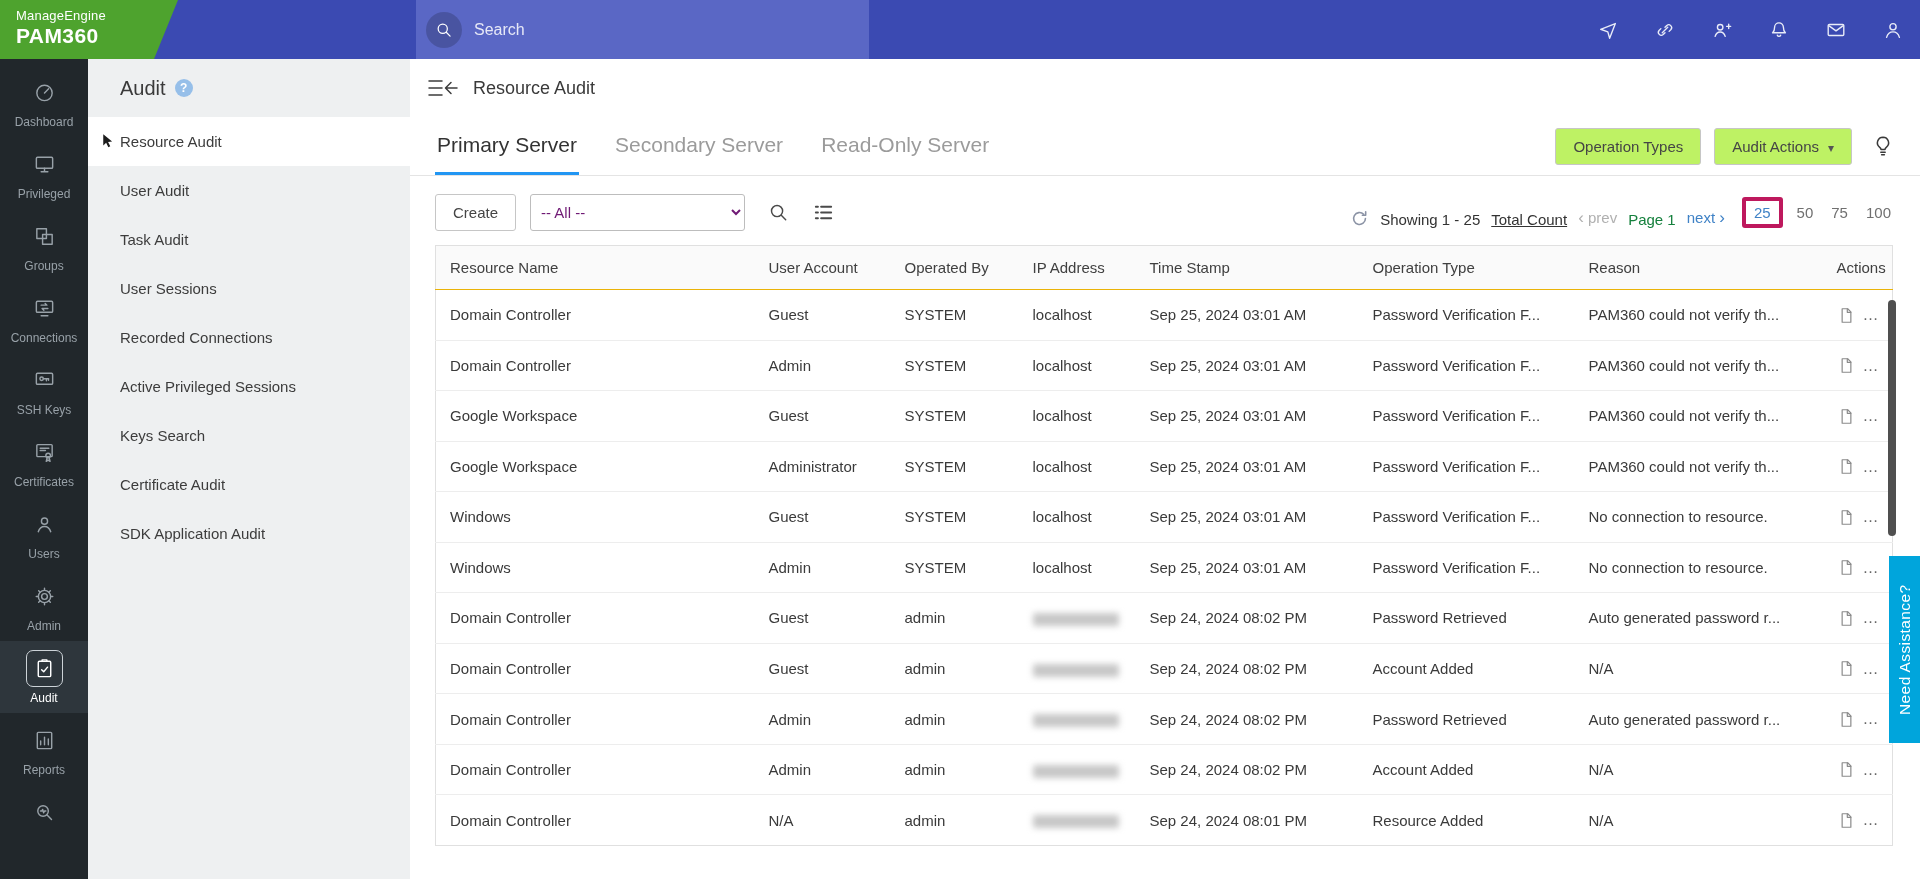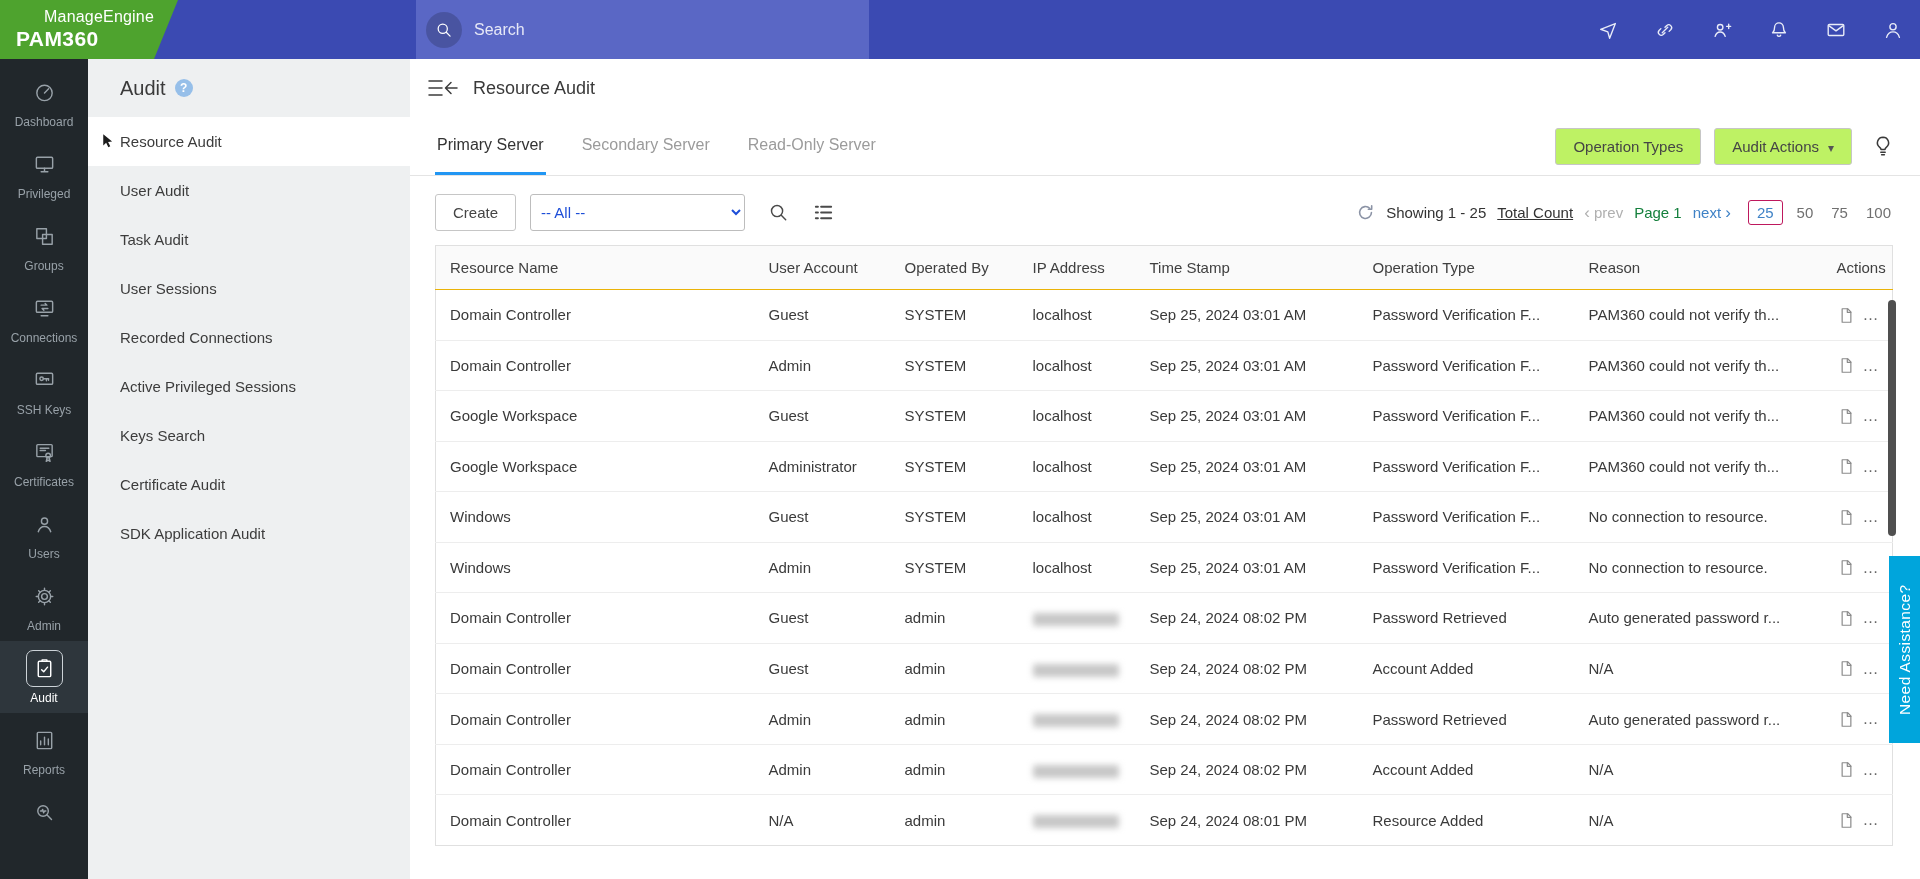--- a/index.html
+++ b/index.html
@@ -6,21 +6,21 @@
   * { margin:0; padding:0; box-sizing:border-box; }
   html,body { width:1920px; height:879px; overflow:hidden; }
   body { font-family:"Liberation Sans","DejaVu Sans",sans-serif; font-size:15px; color:#333; background:#fff; }
   svg { display:block; }
   .sicon svg { width:100%; height:100%; fill:none; stroke:currentColor; stroke-width:1.5; stroke-linecap:round; stroke-linejoin:round; }
 
   
   .topbar { position:relative; height:59px; background:#3b4ab2; display:flex; align-items:stretch; z-index:10; }
   .brand { width:178px; background:#4ea32e; color:#fff; padding:8px 0 0 16px;
            clip-path:polygon(0 0,100% 0,calc(100% - 24px) 100%,0 100%); }
-  .brand1 { font-size:16px; letter-spacing:.2px;margin-left:28px; }
+  .brand1 { font-size:13px; letter-spacing:.2px; }
   .brand2 { font-size:21px; font-weight:bold; letter-spacing:.4px; margin-top:1px; }
   .searchband { position:absolute; left:416px; top:0; bottom:0; width:453px; background:#5a67c5; display:flex; align-items:center; padding-left:10px; }
   .searchcircle { width:36px; height:36px; border-radius:50%; background:rgba(0,0,0,.18); color:#fff; padding:8px; flex:0 0 auto; }
   .searchinput { flex:1; background:transparent; border:none; outline:none; color:#fff; font-size:16px; margin-left:12px; font-family:inherit; }
   .searchinput::placeholder { color:rgba(255,255,255,.85); }
   .topicons { position:absolute; right:16px; top:0; bottom:0; display:flex; align-items:center; gap:35px; color:#e9ecf8; }
   .ticon { width:22px; height:22px; }
 
   
   .shell { display:flex; height:820px; }
@@ -43,43 +43,43 @@
   .menu-item .cursor { position:absolute; left:11px; top:15px; width:17px; height:17px; color:#1c1c1c; }
 
   
   .content { flex:1; background:#fff; min-width:0; }
   .chead { height:58px; display:flex; align-items:center; padding-left:16px; gap:13px; }
   .collapse { width:34px; height:22px; color:#3c3c3c; }
   .ctitle { font-size:18px; color:#3a3a3a; }
 
   .tabsrow { height:59px; border-bottom:1px solid #e4e4e4; display:flex; align-items:stretch; padding:0 25px; }
   .tabs { display:flex; gap:34px; }
-  .tab { display:flex; align-items:center; border-bottom:3px solid transparent; padding:0 2px; font-size:16px; color:#9b9b9b; }
+  .tab { display:flex; align-items:center; border-bottom:3px solid transparent; padding:0 2px; font-size:21px; color:#9b9b9b; }
   .tab.active { color:#333; border-bottom-color:#2196f3; }
   .tactions { margin-left:auto; display:flex; align-items:center; gap:13px; }
   .btn { background:#bef264; border:1px solid #c6c6c6; border-radius:3px; padding:9px 17px; font-size:15px; color:#454545; font-family:inherit; }
   .btn.white { background:#fff; }
   .caret { margin-left:9px; font-size:12px; color:#555; }
   .bulb { width:24px; height:24px; color:#3a3a3a; margin-left:6px; }
 
   .toolbar { display:flex; align-items:center; padding:18px 25px 14px; gap:14px; }
-  .filter { width:215px; height:37px; border:1px solid #bdbdbd; border-radius:3px; background:#fff; color:#1d4ed8; font-size:15px; font-family:inherit; padding:0 6px; }
+  .filter { width:215px; height:37px; border:1px solid #bdbdbd; border-radius:3px; background:#fff; color:#701a75; font-size:15px; font-family:inherit; padding:0 6px; }
   .tbicon { width:23px; height:23px; color:#4a4a4a; margin-left:8px; }
 
-  .pager { margin-left:auto; display:flex; align-items:center; gap:11px; font-size:15px; color:#444; white-space:nowrap; }
+  .pager { margin-left:auto; display:flex; align-items:flex-end; gap:11px; font-size:15px; color:#444; white-space:nowrap; }
   .refresh { width:19px; height:19px; color:#8b93a5; }
   .showing { color:#333; }
   .tcount { color:#333; text-decoration:underline; cursor:pointer; }
   .prev { color:#b0b0b0; }
   .next { color:#3f82c6; }
   .chev { font-size:17px; }
   .pageno { color:#15803d; }
   #page-sizes { display:flex; gap:10px; margin-left:6px; align-items:center; }
   .psize { color:#707070; padding:3px 4px; }
-  .psize.active { border:1px solid #be185d; color:#3f82c6; border-radius:3px; padding:3px 8px; }
+  .psize.active { border:4px solid #be185d; color:#3f82c6; border-radius:3px; padding:3px 8px; }
 
   
   table.grid { margin:0 25px; width:1457px; border-collapse:collapse; table-layout:fixed; border:1px solid #e0e0e0; }
   .grid th { background:#fafafa; border-bottom:1px solid #eab308; padding:13px 10px; text-align:left; font-weight:normal; font-size:15px; color:#404040; white-space:nowrap; overflow:hidden; }
   .grid td { padding:15px 10px; border-bottom:1px solid #ededed; font-size:15px; color:#3a3a3a; white-space:nowrap; overflow:hidden; }
   .grid th:first-child, .grid td:first-child { padding-left:14px; }
   .grid tr:last-child td { border-bottom:none; }
   .blur { display:inline-block; width:86px; height:13px; border-radius:2px; background:#c7c7c7; filter:blur(3px); vertical-align:middle; }
   td.actions { color:#8b8b8b; }
   .ricon { display:inline-block; width:19px; height:19px; vertical-align:middle; color:#8a8a8a; }

